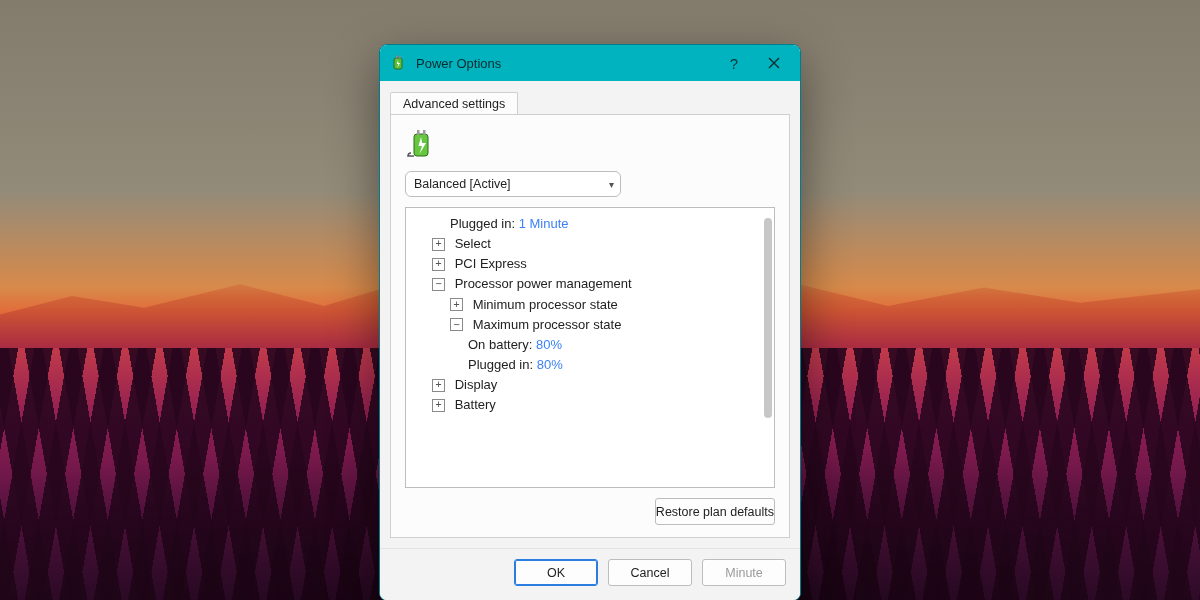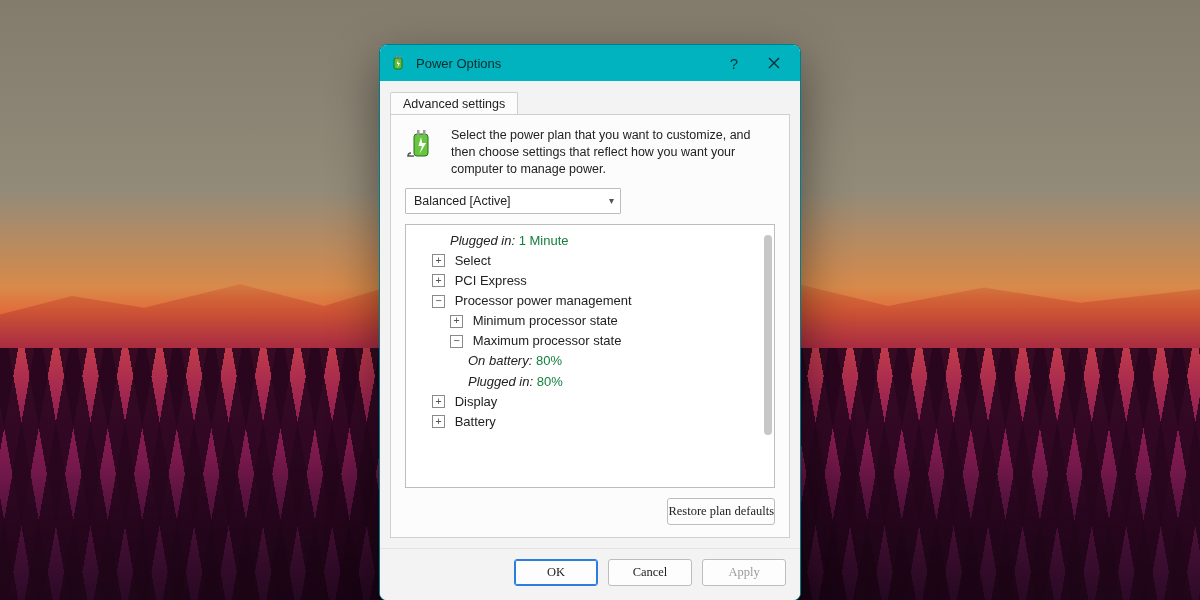--- a/index.html
+++ b/index.html
@@ -50,53 +50,53 @@
     flex:1;border:1px solid #cfcfcf;background:#fcfcfc;
     padding:12px 14px 12px 14px;display:flex;flex-direction:column;
     margin-top:-1px;
   }
   .intro{display:flex;gap:12px;margin-bottom:10px;}
   .intro .bigicon{width:34px;height:34px;flex:none;}
   .intro .txt{font-size:12.5px;line-height:1.35;}
   .plan-select{
     width:200px;height:24px;border:1px solid #bdbdbd;background:#fff;
     display:flex;align-items:center;justify-content:space-between;
-    padding:0 6px 0 8px;font-size:12.5px;border-radius:1px;margin-bottom:10px;
+    padding:0 6px 0 8px;font-size:12.5px;border-radius:6px;margin-bottom:10px;
   }
   .plan-select .chev{font-size:10px;color:#555;}
   .tree-wrap{
     flex:1;border:1px solid #bdbdbd;background:#fff;padding:6px 4px 6px 4px;
     position:relative;overflow:hidden;
   }
   .tree{font-size:13px;line-height:1.55;}
   .node{white-space:nowrap;}
   .exp{
     display:inline-flex;width:11px;height:11px;border:1px solid #8a8a8a;
     align-items:center;justify-content:center;font-size:10px;line-height:1;
     color:#555;margin-right:6px;vertical-align:1px;background:#fff;
     font-family:Consolas,monospace;
   }
   .lbl{}
-  .valname{color:#222;font-style:italic;}
-  .val{color:#15803d;}
+  .valname{color:#222;}
+  .val{color:#3b82f6;}
   .ind1{padding-left:40px;}
   .ind0{padding-left:22px;}
   .ind2{padding-left:58px;}
   .scrollbar{
     position:absolute;right:2px;top:2px;bottom:2px;width:12px;
   }
   .thumb{
     position:absolute;right:0;top:8px;width:8px;height:200px;
     background:#c7c7c7;border-radius:4px;
   }
   .restore-row{display:flex;justify-content:flex-end;margin-top:10px;}
   .btn{
     min-width:82px;height:25px;border:1px solid #bdbdbd;background:#fdfdfd;
     border-radius:3px;font-size:12.5px;padding:0 0;display:inline-flex;
-    align-items:center;justify-content:center;font-family:Liberation Serif, serif;
+    align-items:center;justify-content:center;
   }
   .btn.primary{border-color:#2b7de1;box-shadow:inset 0 0 0 1px #2b7de1;}
   .btn.disabled{color:#9b9b9b;}
   .footer{
     flex:none;padding:10px 14px 14px 14px;display:flex;justify-content:flex-end;gap:10px;
     background:#f3f3f3;border-top:1px solid #e2e2e2;text-align:right;
   }
 </style>
 </head>
 <body>
@@ -140,21 +140,20 @@
         <div class="intro">
           <div class="bigicon">
             <svg viewBox="0 0 34 34" width="34" height="34">
               <rect x="9" y="7" width="14" height="22" rx="3" fill="#66c63f" stroke="#2d6e1a"></rect>
               <rect x="12" y="3" width="2.5" height="5" fill="#9a9a9a"></rect>
               <rect x="18" y="3" width="2.5" height="5" fill="#9a9a9a"></rect>
               <path d="M16 10 L13.5 19 H17 L14.5 27 L21 16 H17.2 Z" fill="#ffffff"></path>
               <path d="M6 26 q-3 0 -3 3 h6" fill="none" stroke="#555" stroke-width="1.6"></path>
             </svg>
           </div>
-          <div class="txt">Select the power plan that you want to customize, and then choose settings that reflect how you want your computer to manage power.</div>
         </div>
 
         <div class="plan-select">
           <span>Balanced [Active]</span>
           <span class="chev">▾</span>
         </div>
 
         <div class="tree-wrap">
           <div class="tree">
 
@@ -225,18 +224,18 @@
     </div>
 
     <div class="footer">
       <div class="btn primary">
         <span>OK</span>
       </div>
       <div class="btn">
         <span>Cancel</span>
       </div>
       <div class="btn disabled">
-        <span>Apply</span>
+        <span>Minute</span>
       </div>
     </div>
 
   </div>
 </div>
 
 </body></html>

